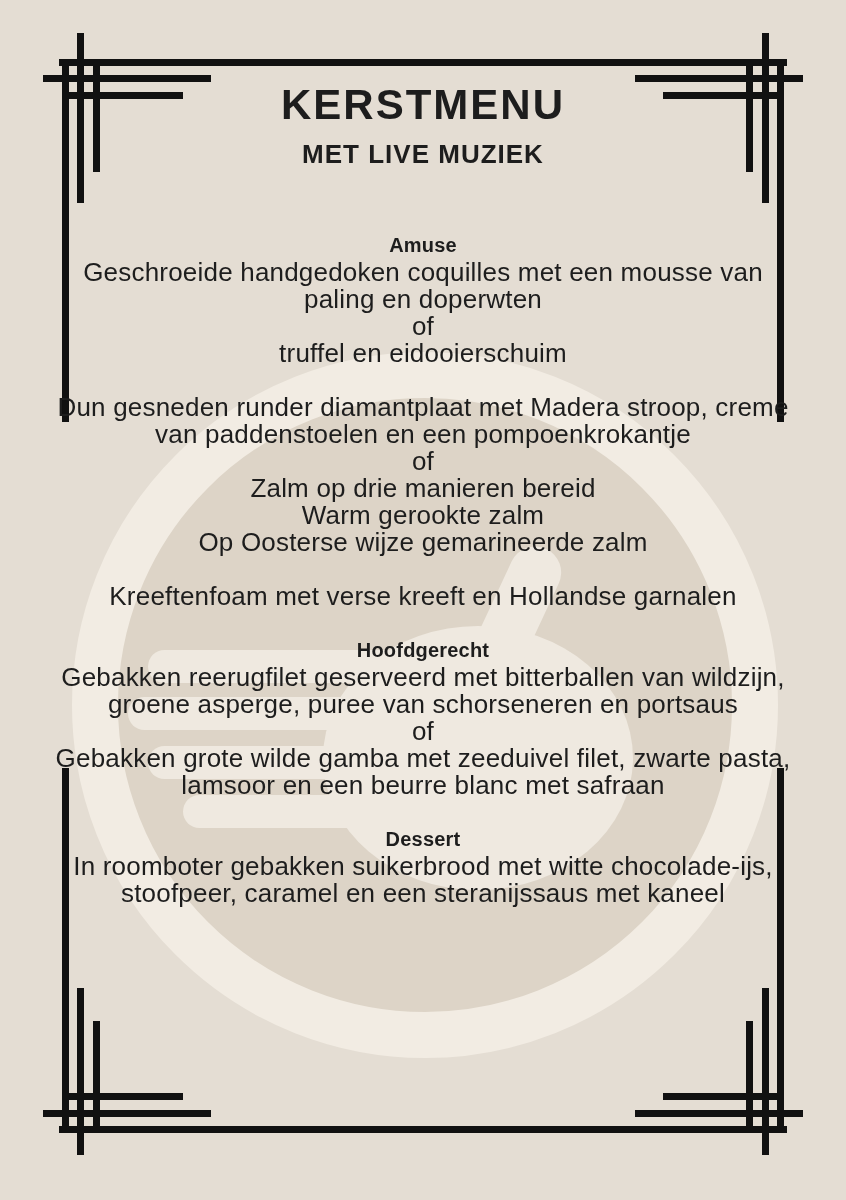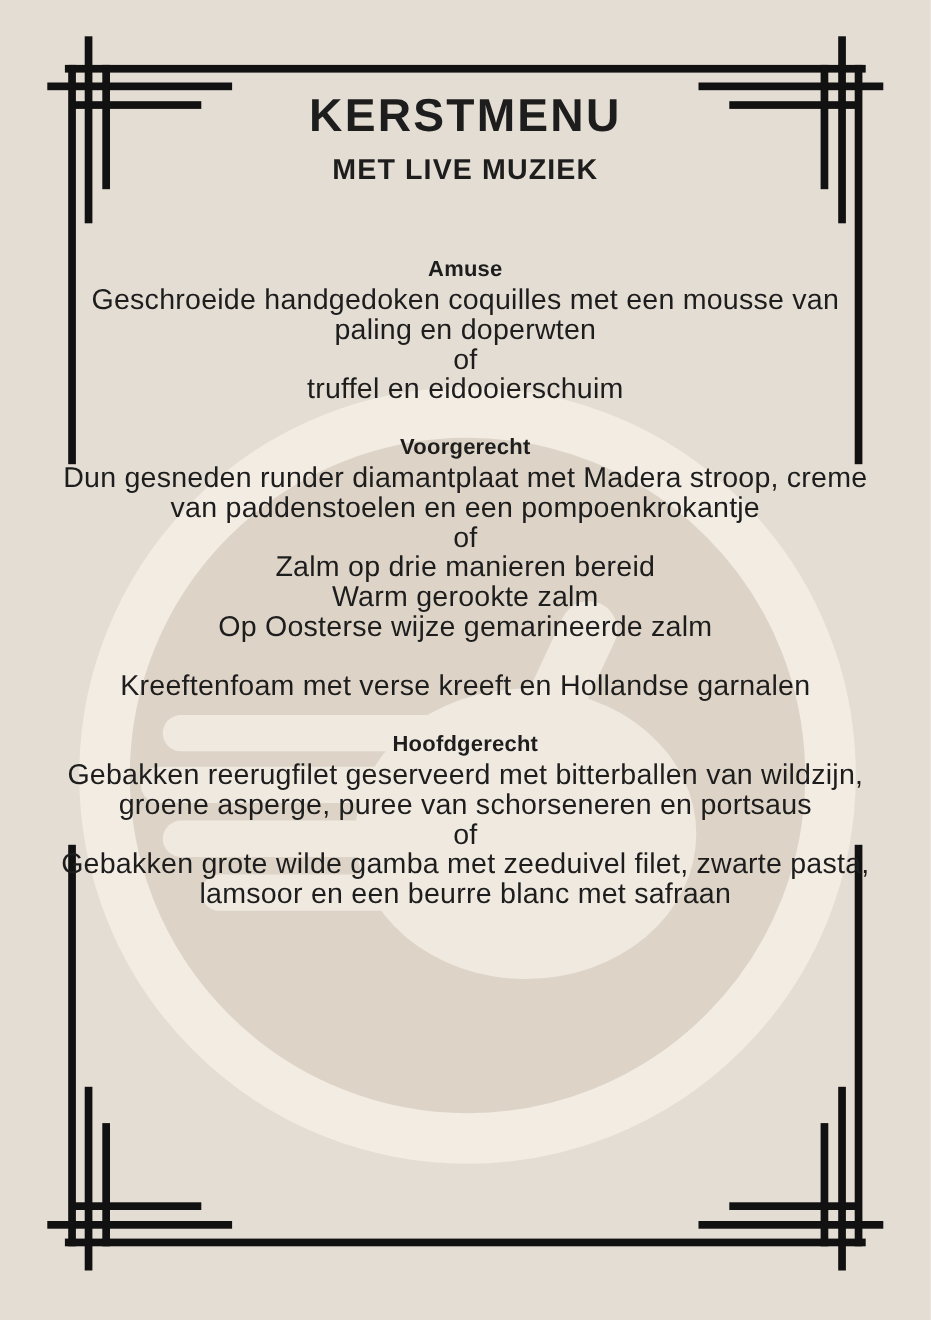--- a/index.html
+++ b/index.html
@@ -117,21 +117,20 @@
 
       <section class="menu-section">
         <h3 class="course-heading">Amuse</h3>
         <p class="course-line">Geschroeide handgedoken coquilles met een mousse van</p>
         <p class="course-line">paling en doperwten</p>
         <p class="course-line">of</p>
         <p class="course-line">truffel en eidooierschuim</p>
       </section>
 
       <section class="menu-section">
-        <h3 class="course-heading">Voorgerecht</h3>
         <p class="course-line">Dun gesneden runder diamantplaat met Madera stroop, creme</p>
         <p class="course-line">van paddenstoelen en een pompoenkrokantje</p>
         <p class="course-line">of</p>
         <p class="course-line">Zalm op drie manieren bereid</p>
         <p class="course-line">Warm gerookte zalm</p>
         <p class="course-line">Op Oosterse wijze gemarineerde zalm</p>
       </section>
 
       <section class="menu-section">
         <p class="course-line">Kreeftenfoam met verse kreeft en Hollandse garnalen</p>
@@ -139,16 +138,21 @@
 
       <section class="menu-section">
         <h3 class="course-heading">Hoofdgerecht</h3>
         <p class="course-line">Gebakken reerugfilet geserveerd met bitterballen van wildzijn,</p>
         <p class="course-line">groene asperge, puree van schorseneren en portsaus</p>
         <p class="course-line">of</p>
         <p class="course-line">Gebakken grote wilde gamba met zeeduivel filet, zwarte pasta,</p>
         <p class="course-line">lamsoor en een beurre blanc met safraan</p>
       </section>
 
+      <section class="menu-section">
+        <h3 class="course-heading">Dessert</h3>
+        <p class="course-line">In roomboter gebakken suikerbrood met witte chocolade-ijs,</p>
+        <p class="course-line">stoofpeer, caramel en een steranijssaus met kaneel</p>
+      </section>
 
     </div>
   </div>
 </div>
 
 </body></html>

